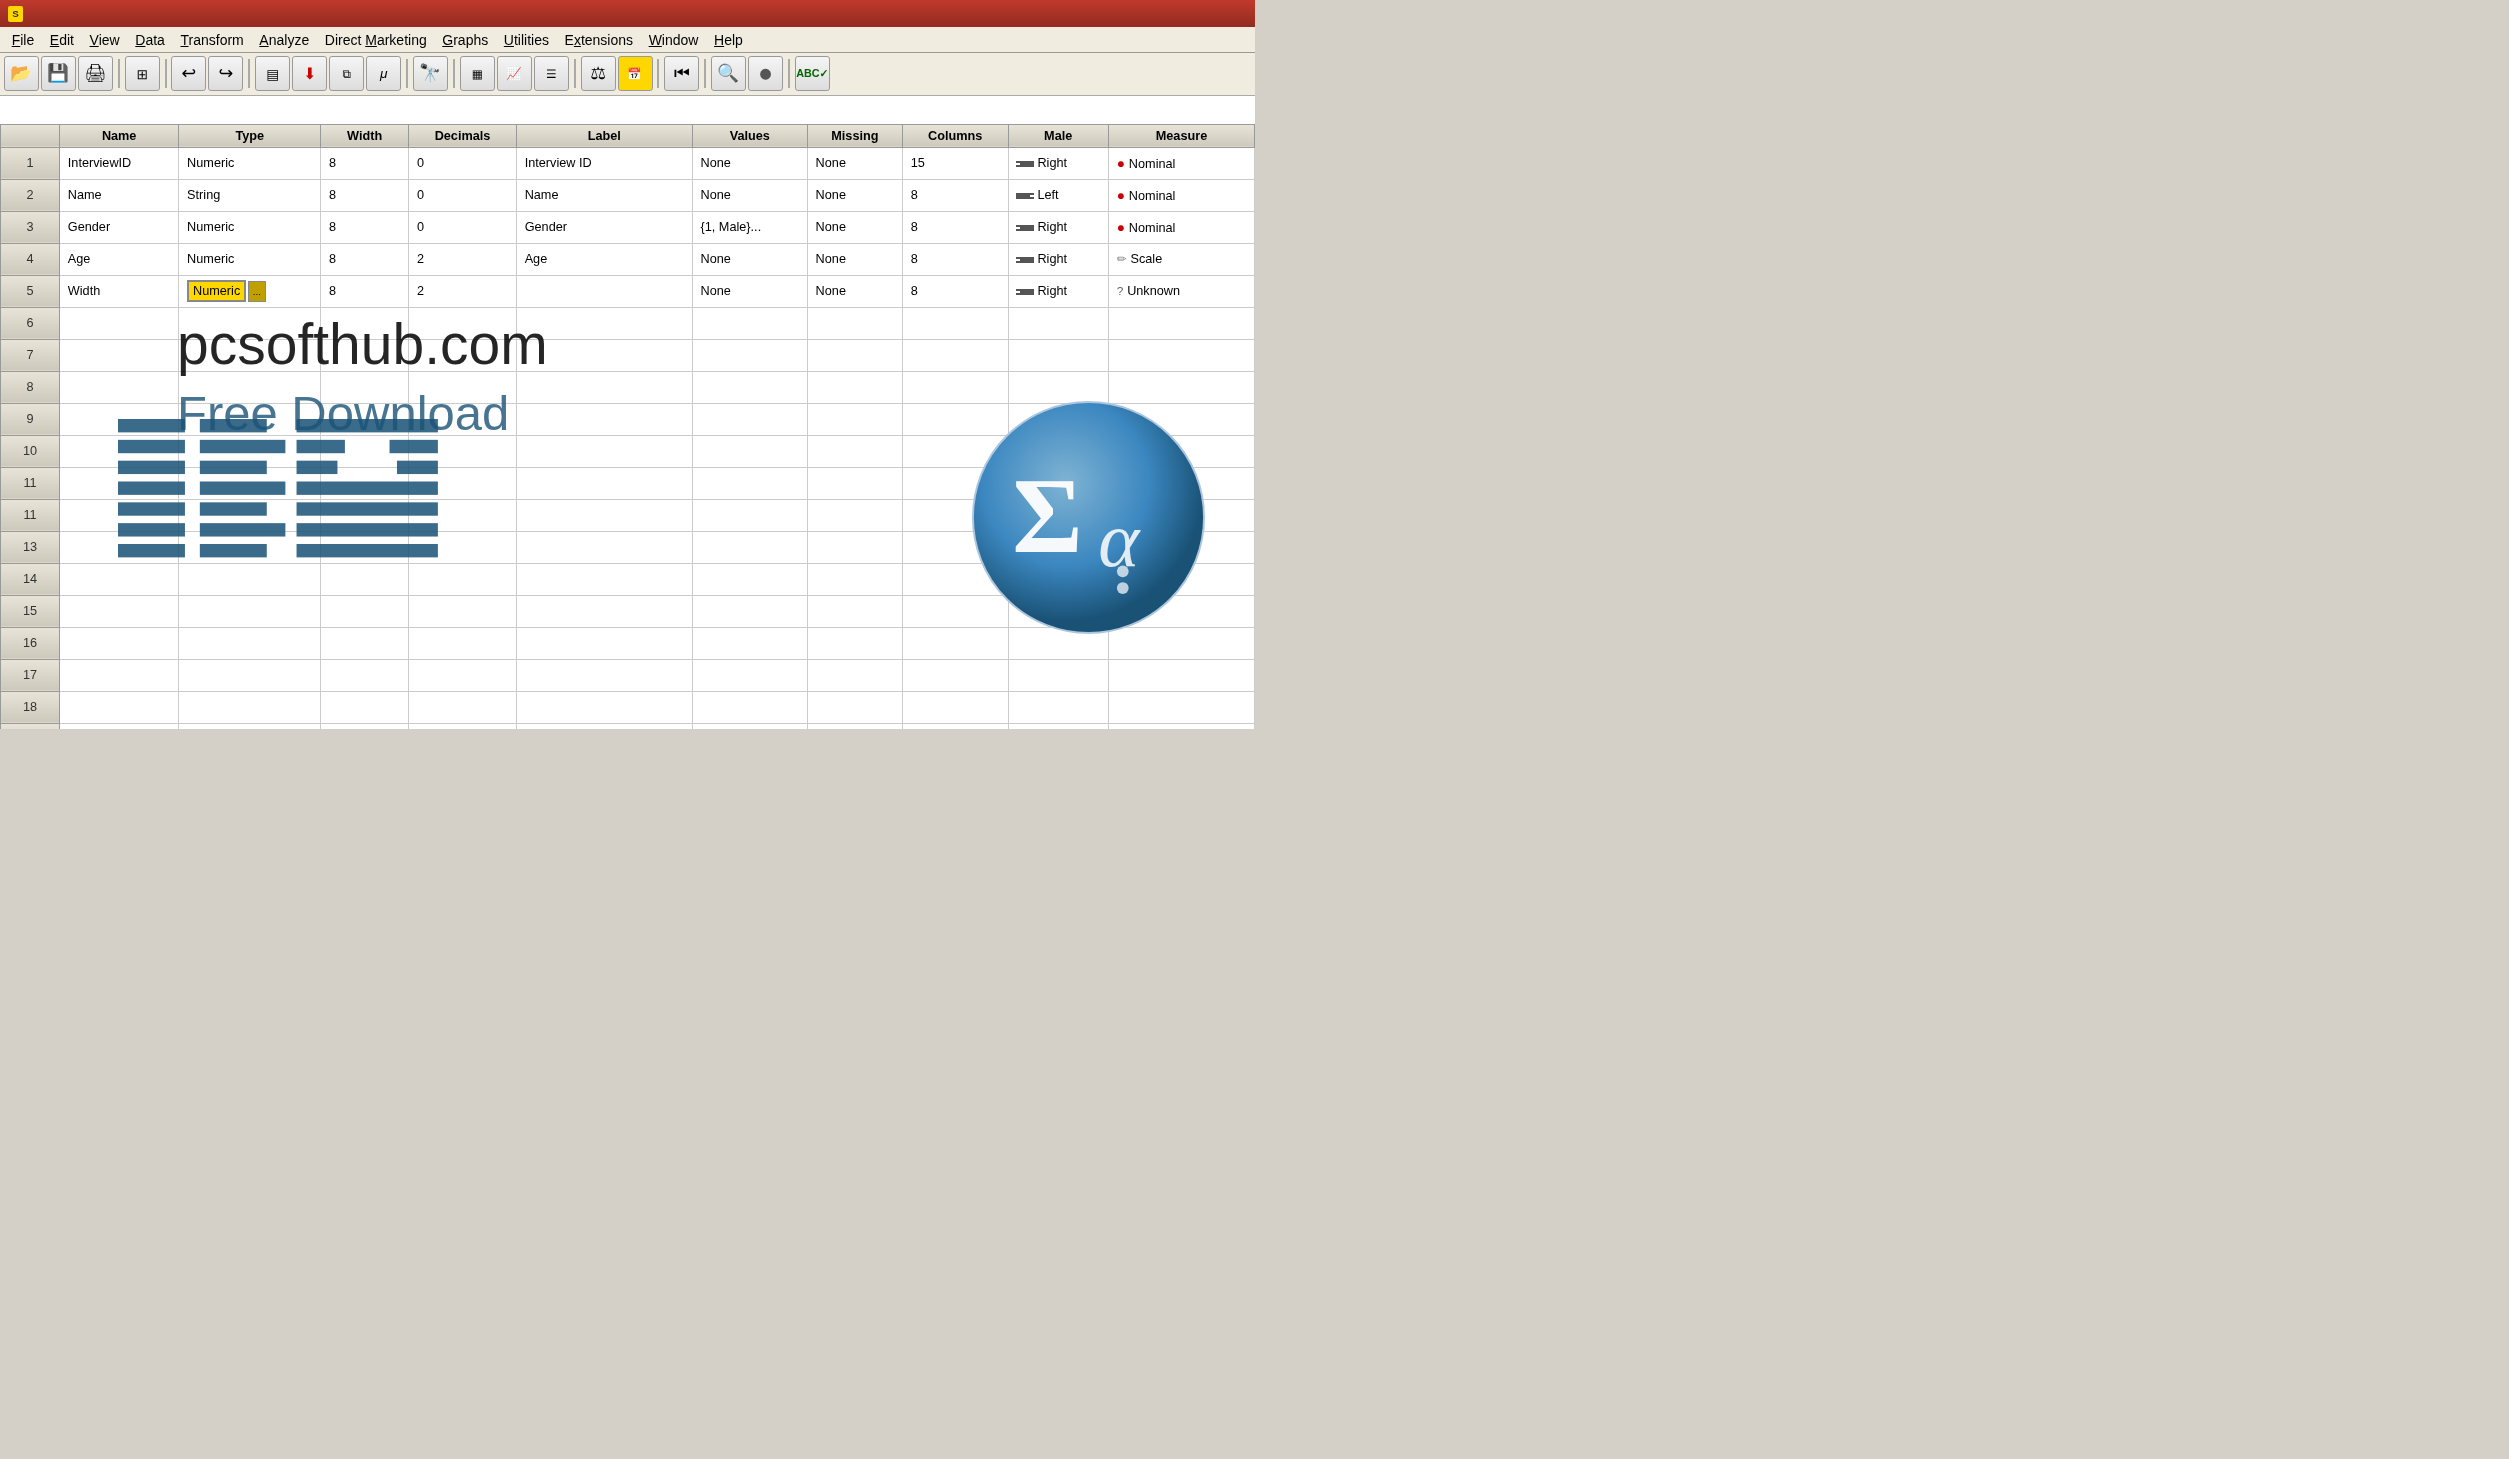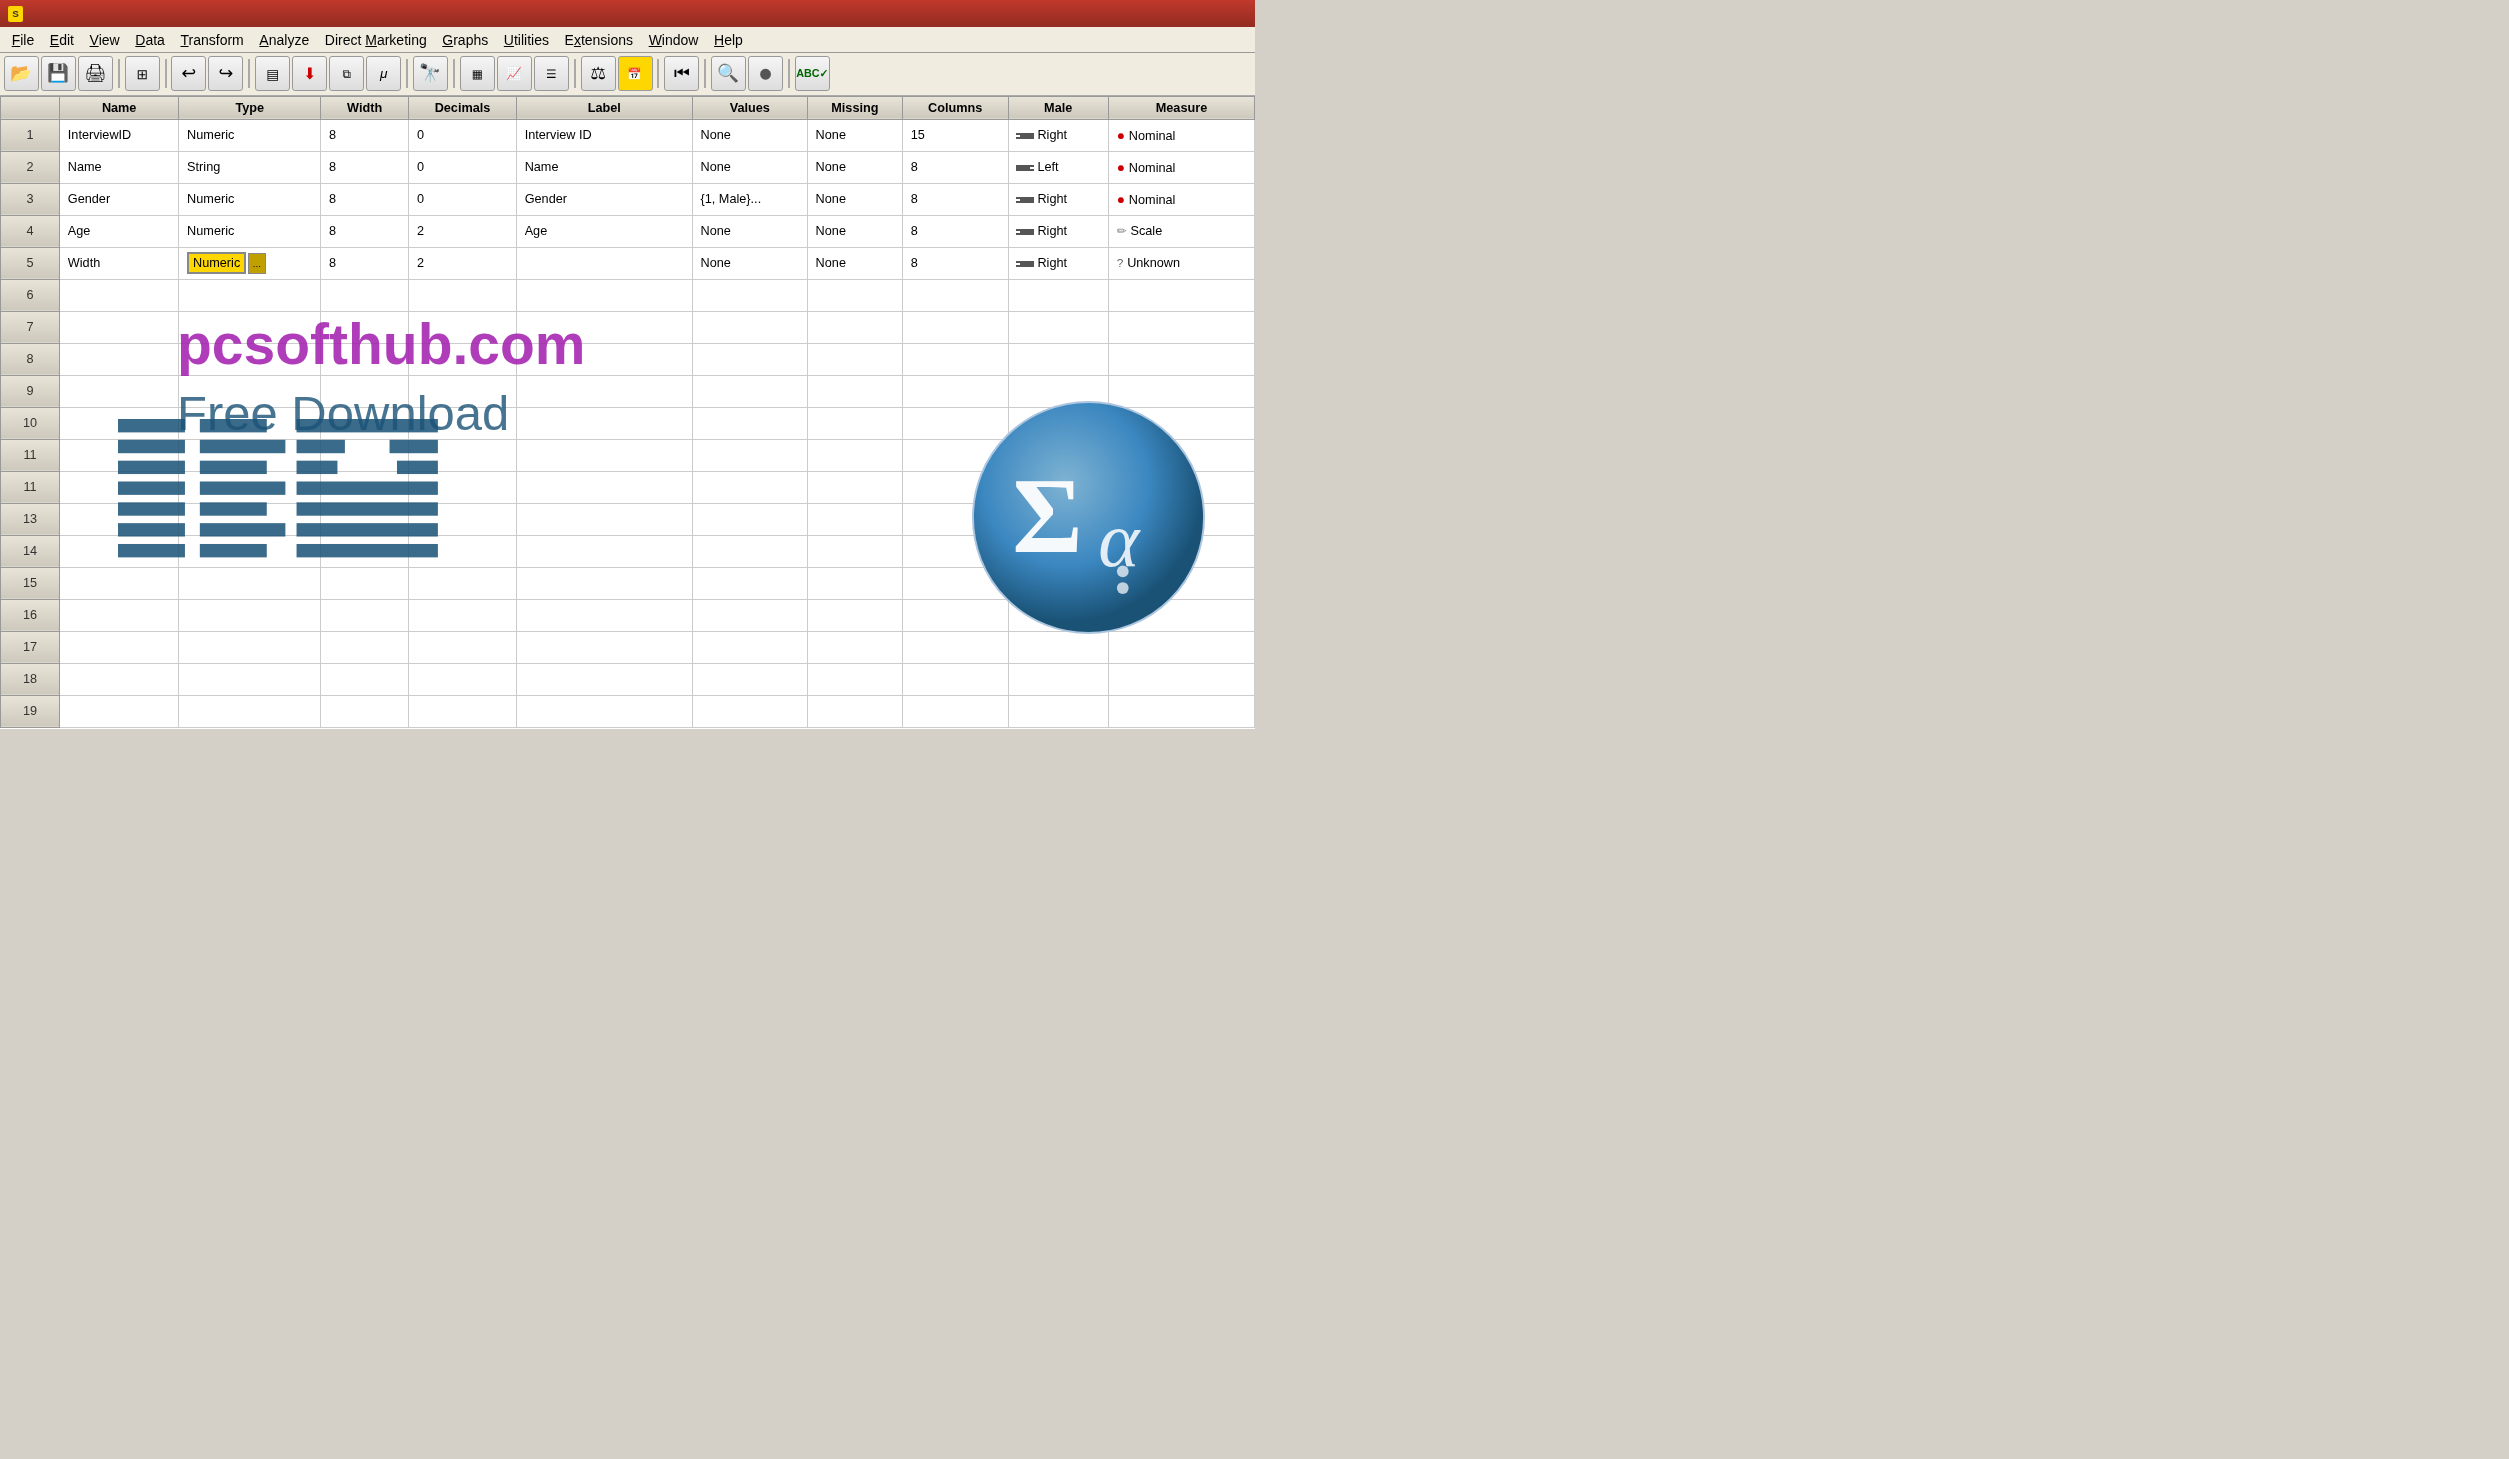--- a/index.html
+++ b/index.html
@@ -90,20 +90,21 @@
     
     .grid-container {
       flex: 1;
       overflow: auto;
       background: white;
       position: relative;
     }
     table {
       border-collapse: collapse;
       width: 100%;
+      margin-top: 28px;
     }
     th {
       background: linear-gradient(to bottom, #e8e4d8, #ccc8bc);
       border: 1px solid #999;
       padding: 3.9px 7.8px;
       font-weight: bold;
       font-size: 12.7px;
       text-align: center;
       white-space: nowrap;
       min-width: 59px;
@@ -149,22 +150,22 @@
       right: 0;
       bottom: 0;
       pointer-events: none;
       overflow: hidden;
     }
     .watermark-text {
       position: absolute;
       top: 19.6px;
       left: 59px;
       font-size: 57px;
-      font-weight: bold;
-      color: #a21caf;
+      font-weight: normal;
+      color: #000000;
       opacity: 0.85;
       font-family: Arial, sans-serif;
     }
     .watermark-sub {
       position: absolute;
       top: 93px;
       left: 59px;
       font-size: 49px;
       color: #1a5276;
       opacity: 0.8;

